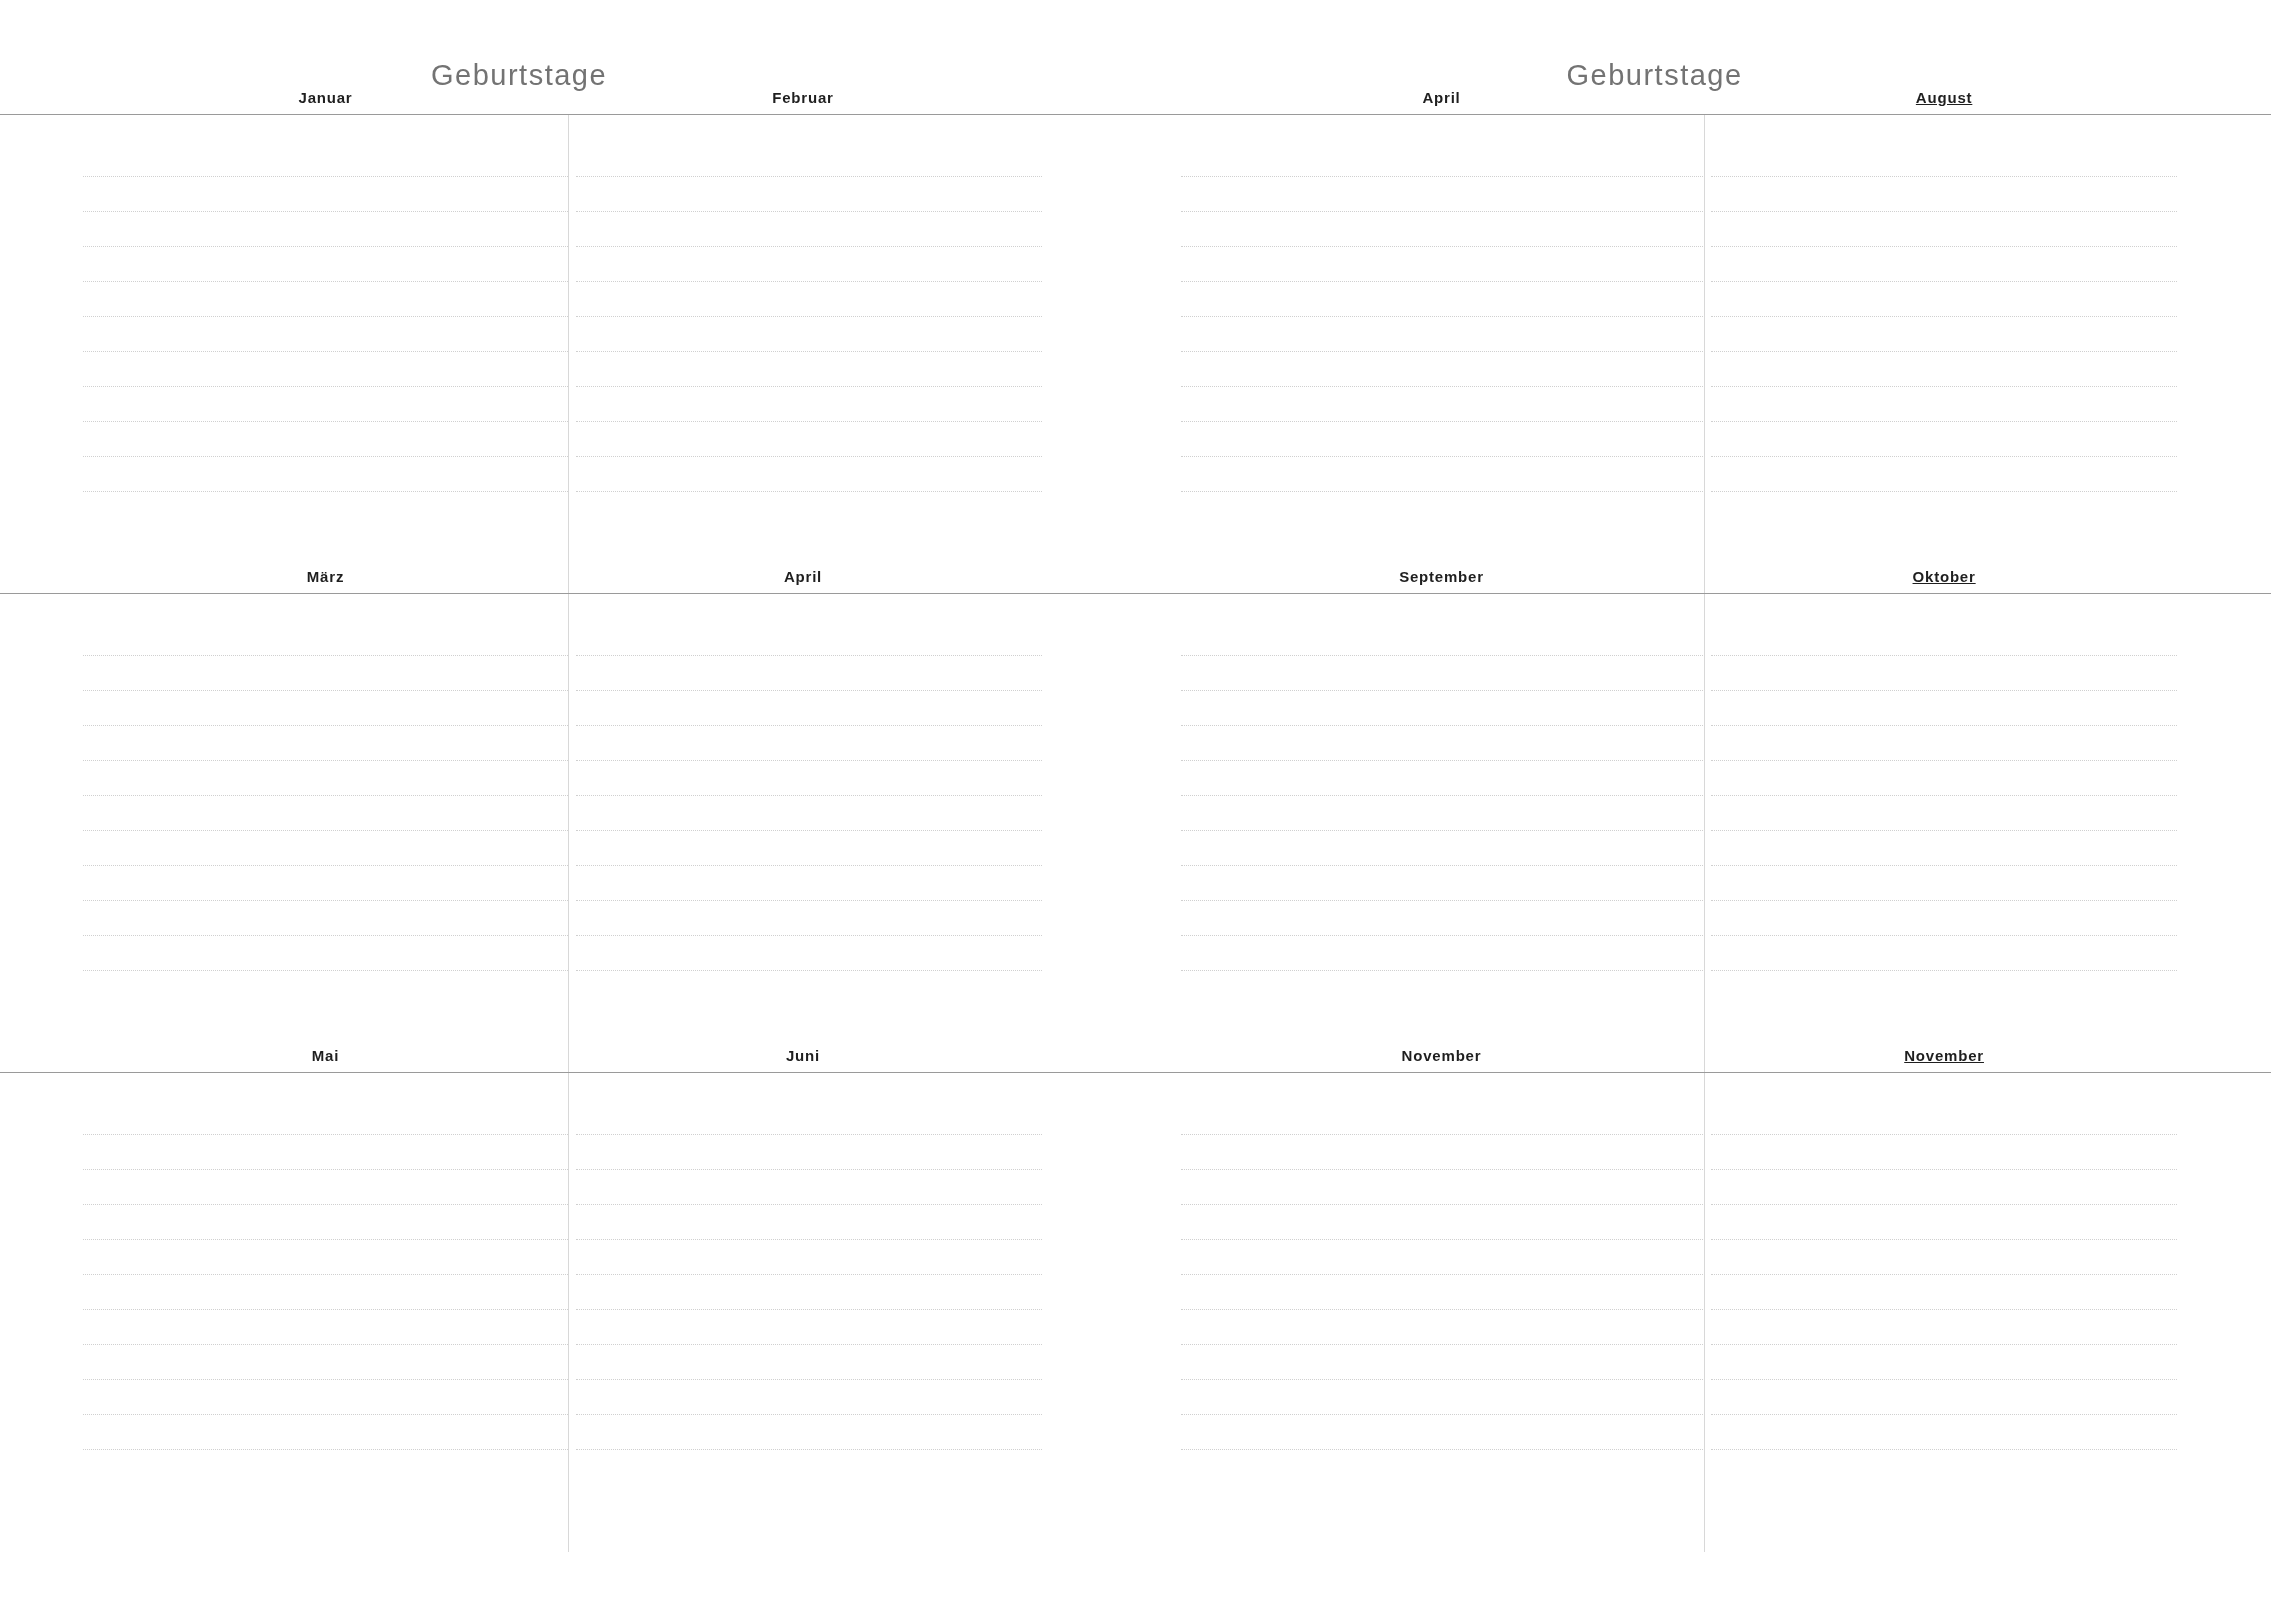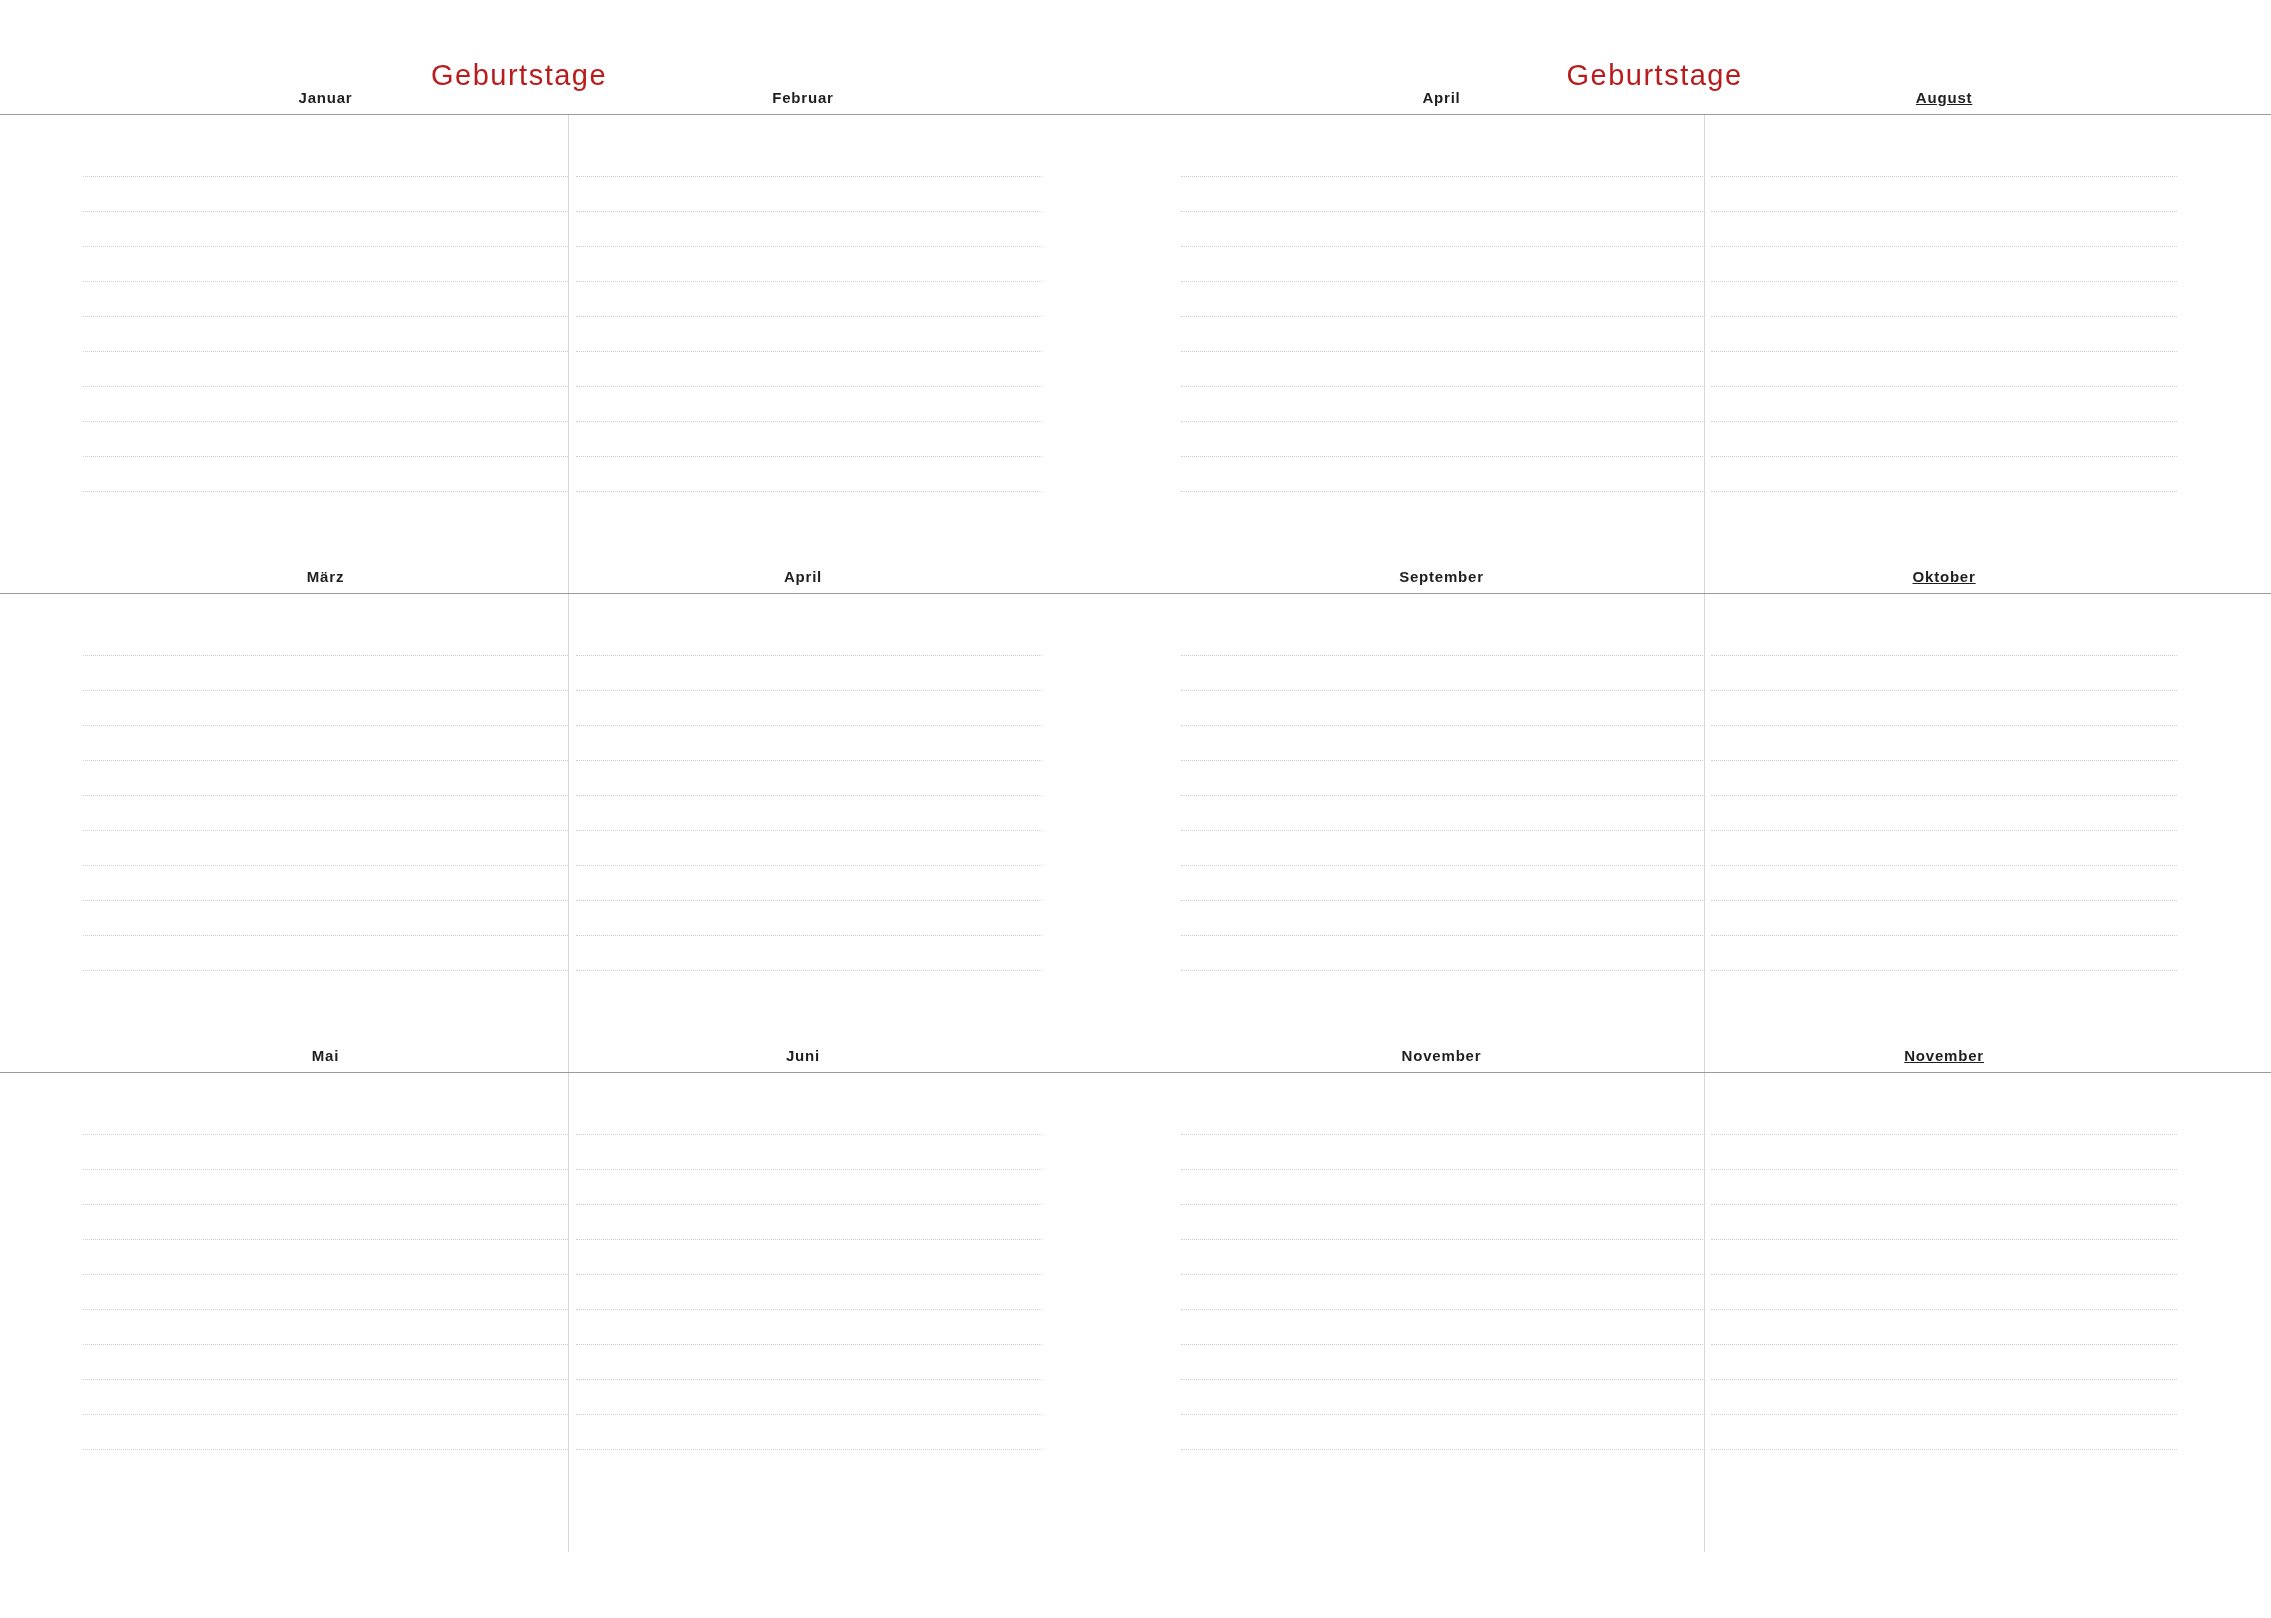--- a/index.html
+++ b/index.html
@@ -38,21 +38,21 @@
   }
   .leaf.left  { padding: 0 0 0 0; }
   .leaf.right { padding: 0 0 0 0; }
 
   
   .page-heading {
     position: absolute;
     top: 59px;
     font-size: 29px;
     letter-spacing: 1.5px;
-    color: #b91c1c;
+    color: #737373;
     font-weight: 400;
     white-space: nowrap;
   }
   .leaf.left .page-heading  { left: 431px; }
   .leaf.right .page-heading { left: 431px; }
 
   
   .months {
     position: absolute;
     top: 114px;

